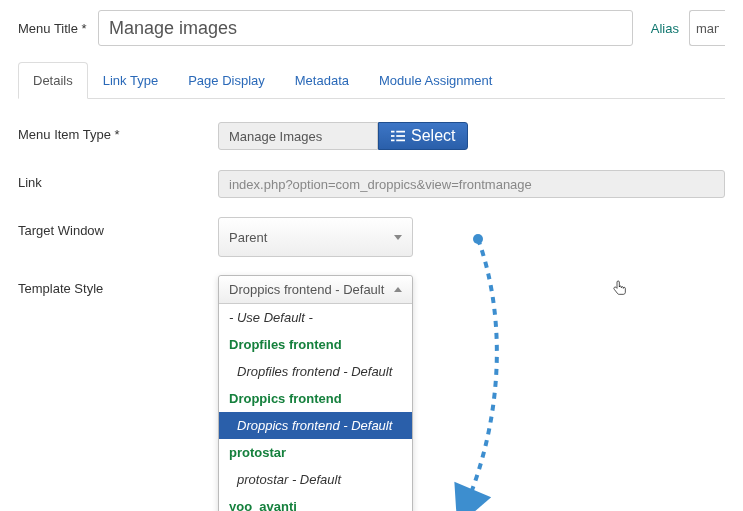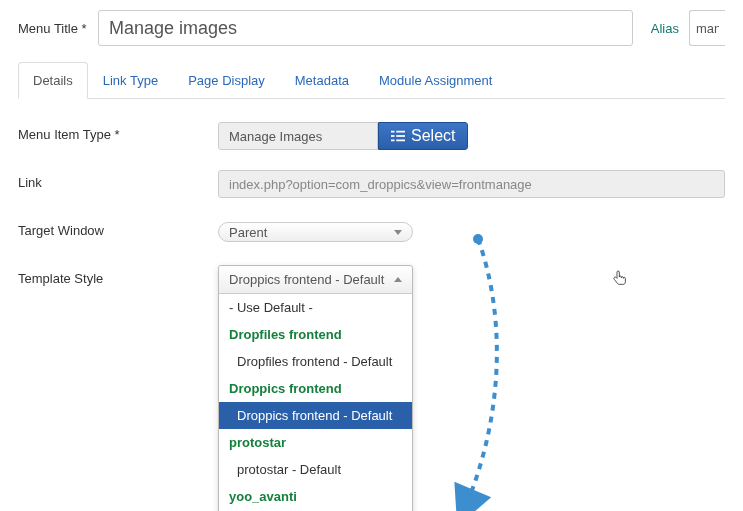--- a/index.html
+++ b/index.html
@@ -98,23 +98,23 @@
     border-radius: 3px;
     flex: 1;
     display: flex;
     align-items: center;
   }
   .select-closed {
     background: linear-gradient(#fff, #eee);
     border: 1px solid #ccc;
     color: #555;
     padding: 0 10px;
-    height: 20px;
+    height: 40px;
     width: 195px;
-    border-radius: 13px;
+    border-radius: 3px;
     display: flex;
     align-items: center;
     justify-content: space-between;
     cursor: pointer;
   }
   .tri-down {
     width: 0; height: 0;
     border-left: 4px solid transparent;
     border-right: 4px solid transparent;
     border-top: 5px solid #888;
@@ -138,21 +138,21 @@
     border-bottom: 1px solid #ccc;
     color: #555;
     padding: 6px 10px;
     display: flex;
     align-items: center;
     justify-content: space-between;
     border-radius: 3px 3px 0 0;
     position: relative;
   }
   .dd-list { max-height: 260px; overflow: hidden; }
-  .dd-item { padding: 6px 10px 6px 18px; color: #333; cursor: pointer; }
+  .dd-item { padding: 6px 10px 6px 18px; color: #333; cursor: pointer; font-style: italic; }
   .dd-item.top { padding-left: 10px; }
   .dd-group { padding: 6px 10px; font-weight: bold; color: #15803d; }
   .dd-item.selected { background: #2a5faa; color: #fff; }
 
   .cursor {
     position: absolute;
     left: 393px;
     top: 3px;
     width: 16px; height: 20px;
     pointer-events: none;

